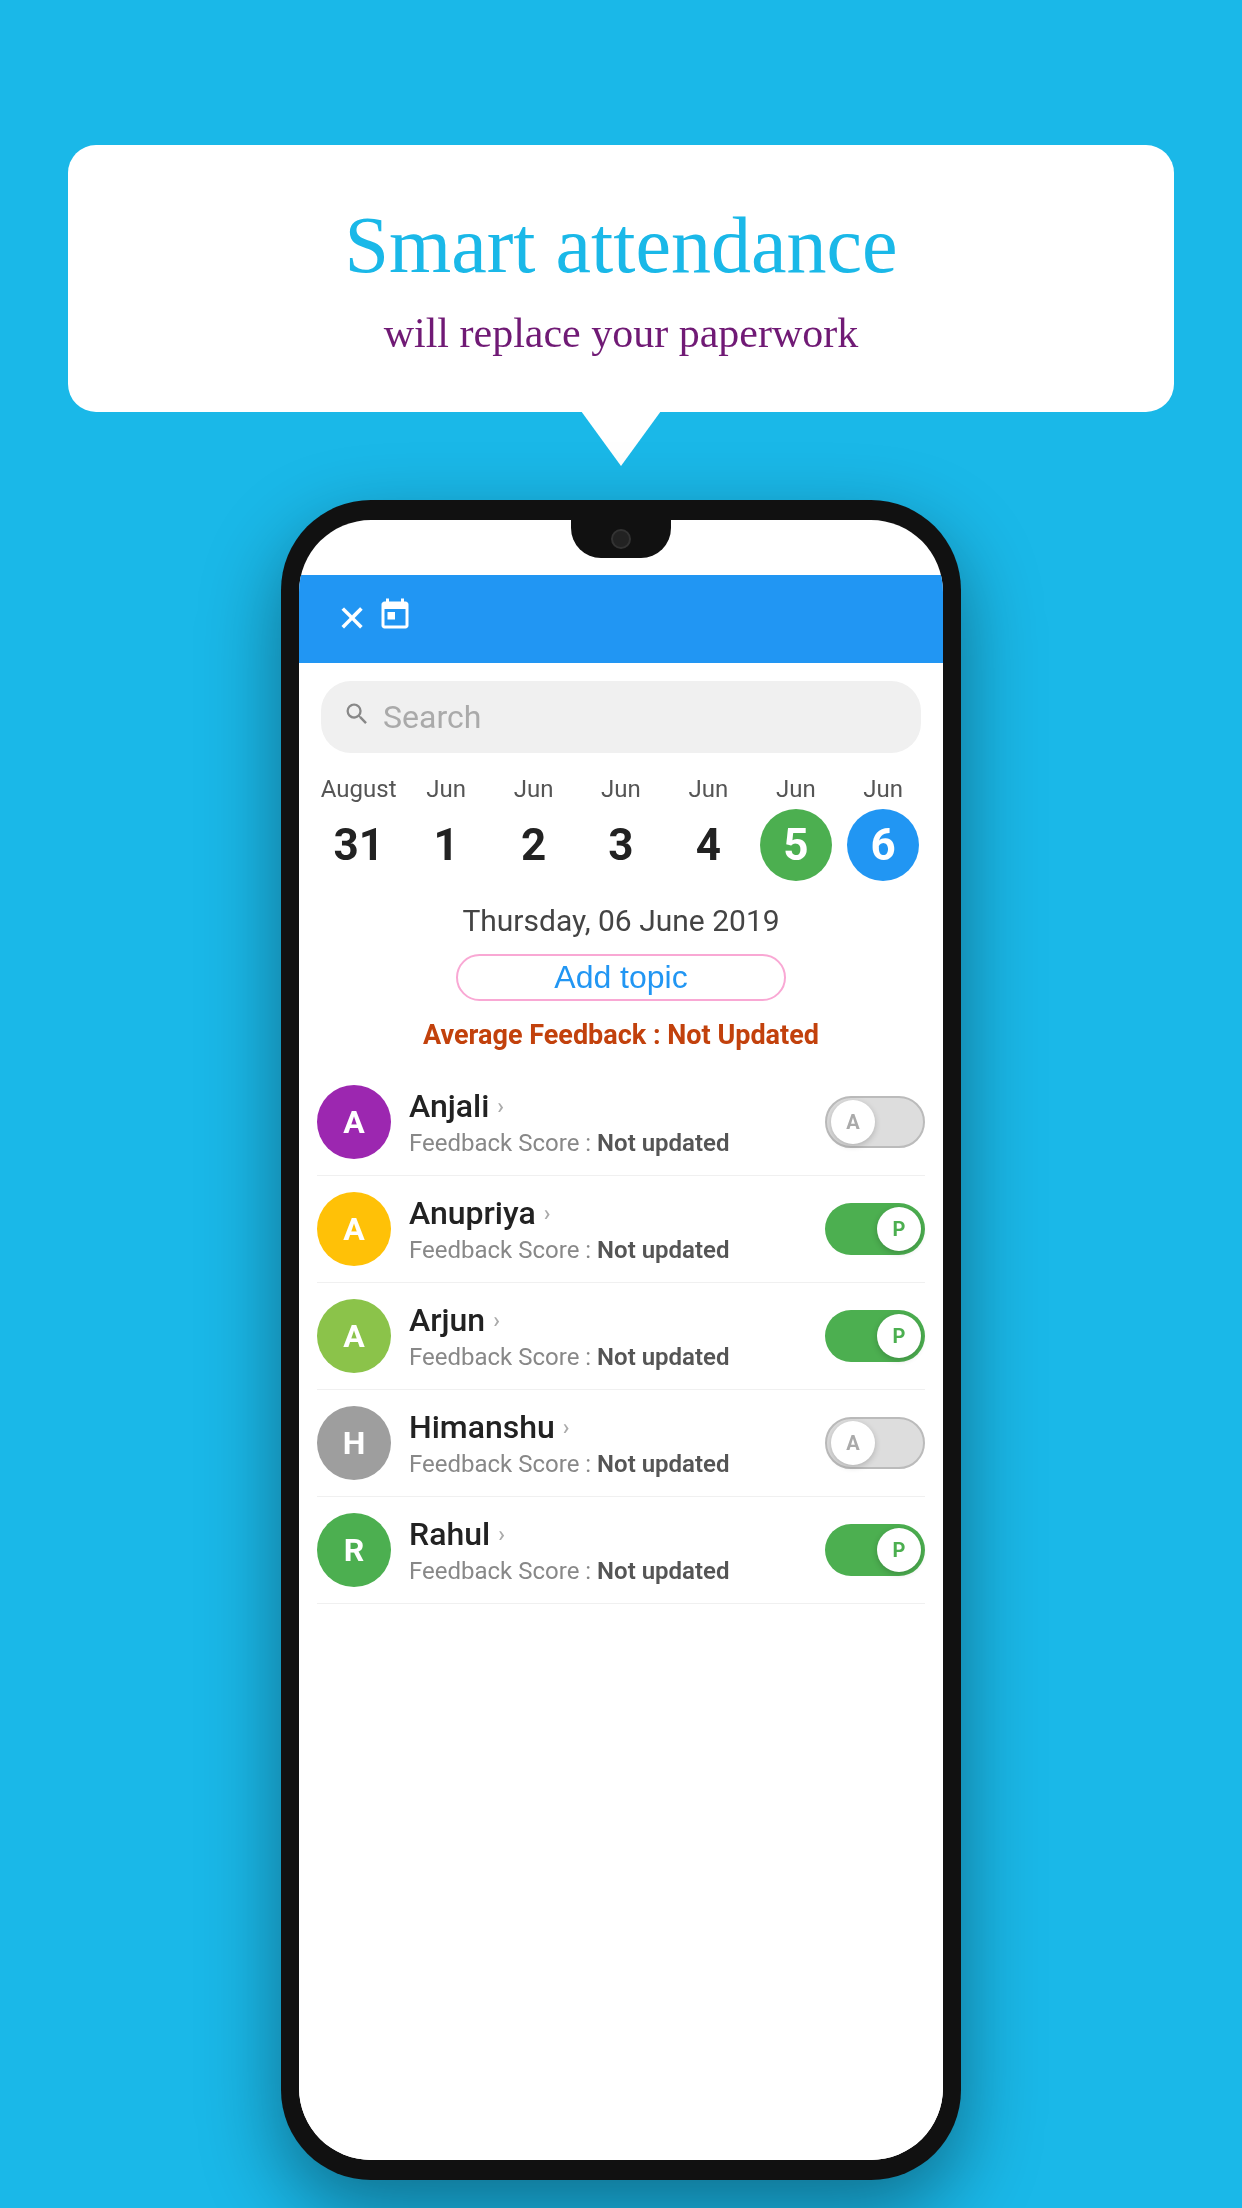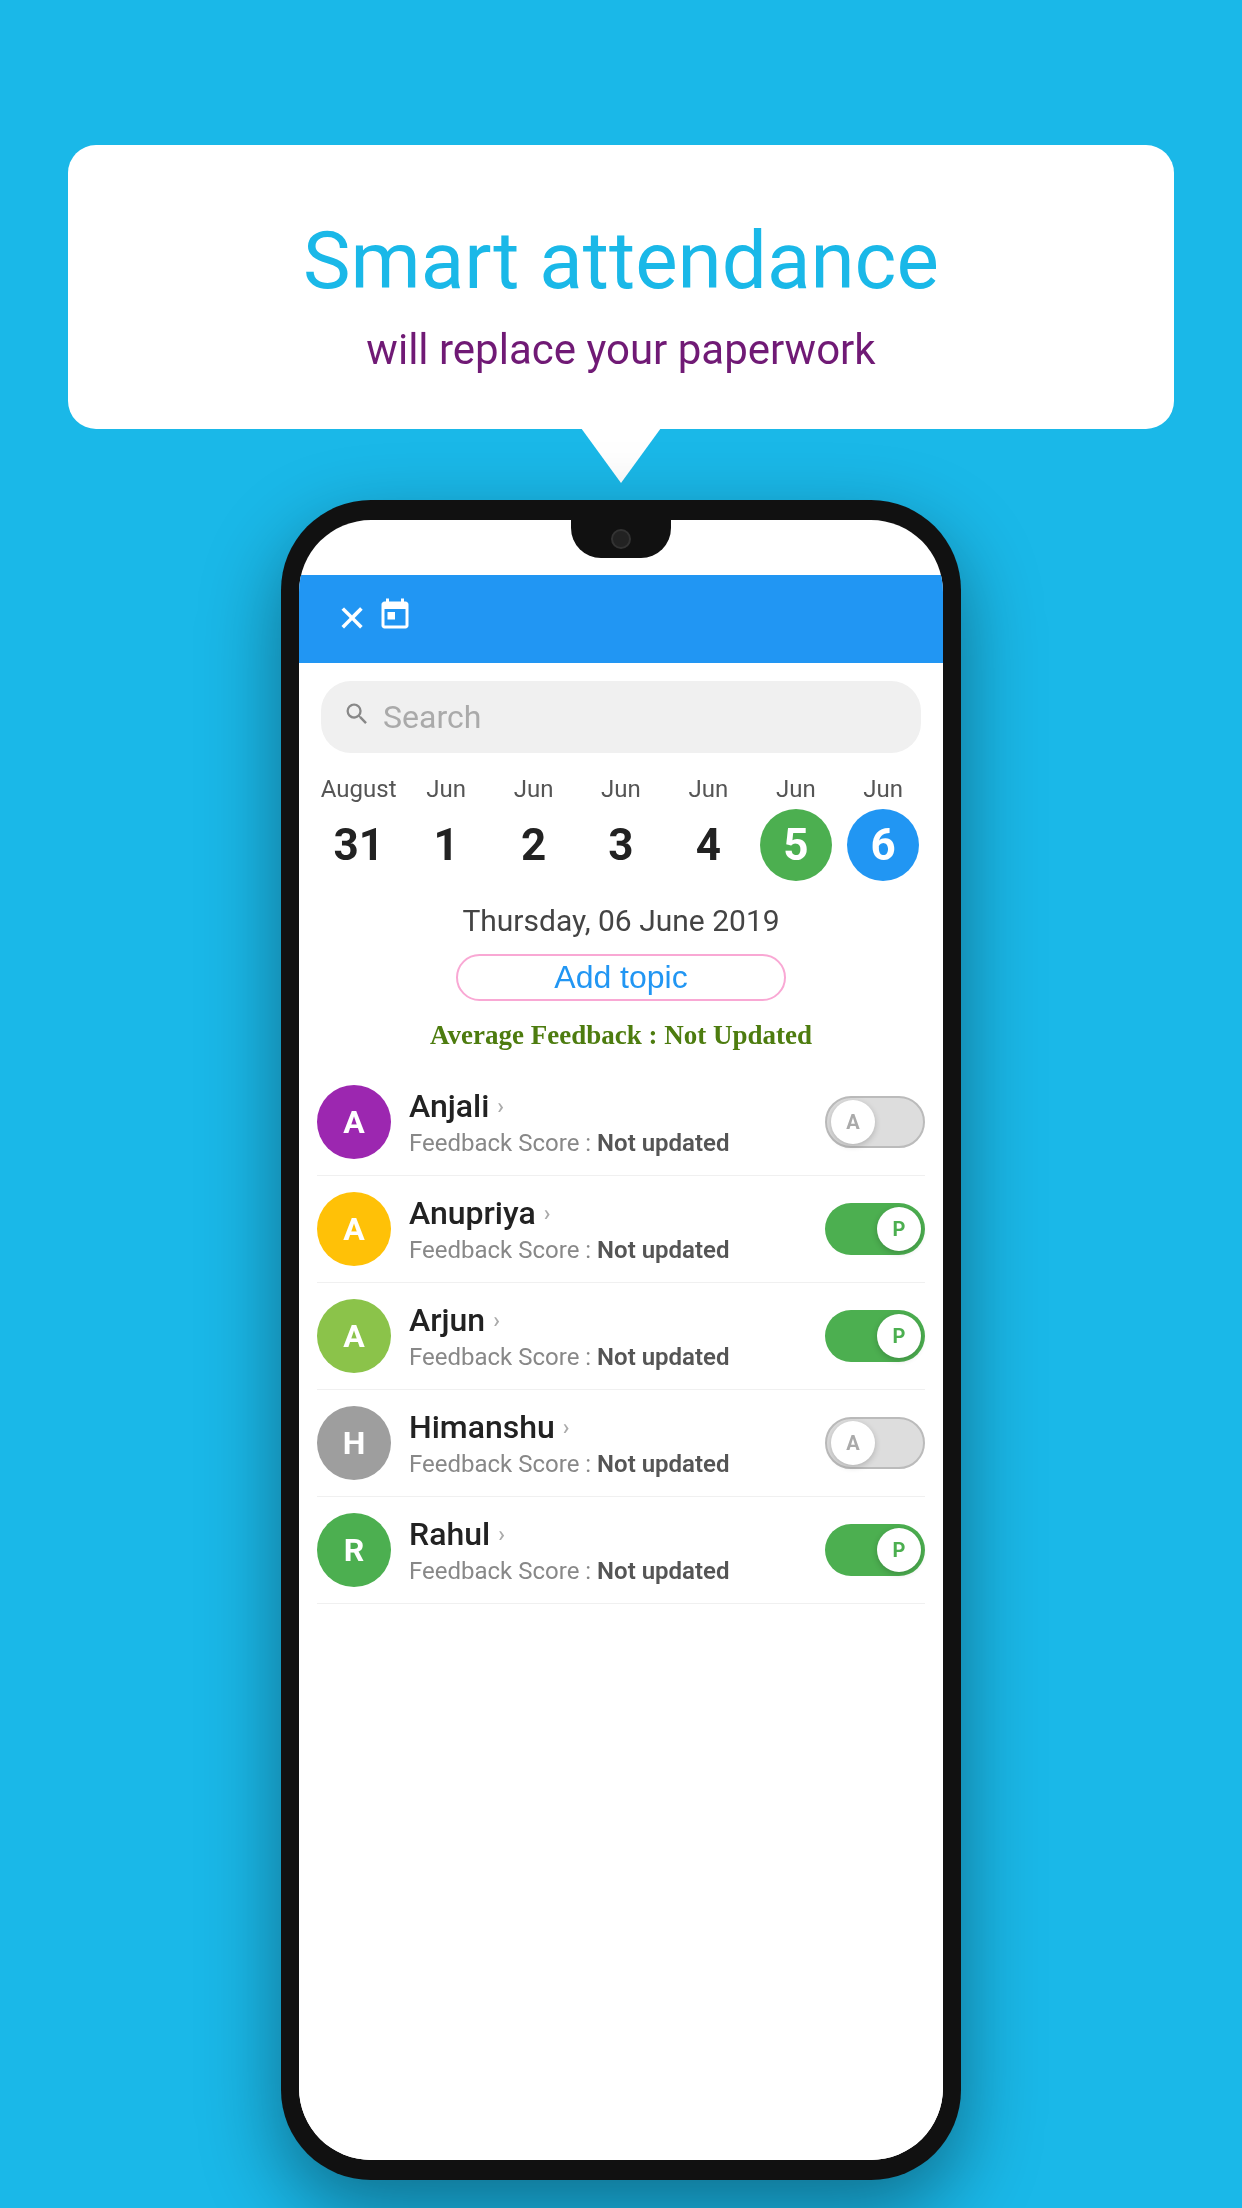--- a/index.html
+++ b/index.html
@@ -17,23 +17,24 @@
     .speech-bubble-container {
       position: absolute;
       top: 145px;
       left: 68px;
       right: 68px;
     }
 
     .speech-bubble {
       background: white;
       border-radius: 28px;
-      padding: 72px 80px 55px;
+      padding: 56px 80px 55px;
       text-align: center;
       position: relative;
+      font-family: Liberation Serif, serif;
     }
 
     .speech-bubble-title {
       font-size: 80px;
       font-weight: 400;
       color: #1ab8e8;
       line-height: 1.1;
       margin-bottom: 20px;
     }
 
@@ -292,22 +293,21 @@
     
     .avg-feedback {
       text-align: center;
       font-size: 27px;
       color: #777;
       margin-bottom: 18px;
     }
 
     .avg-feedback span {
       font-weight: 700;
-      color: #4d7c0f;
-      font-family: Liberation Serif, serif;
+      color: #c2410c;
     }
 
     
     .student-list {
       padding: 0 18px;
     }
 
     .student-item {
       display: flex;
       align-items: center;

